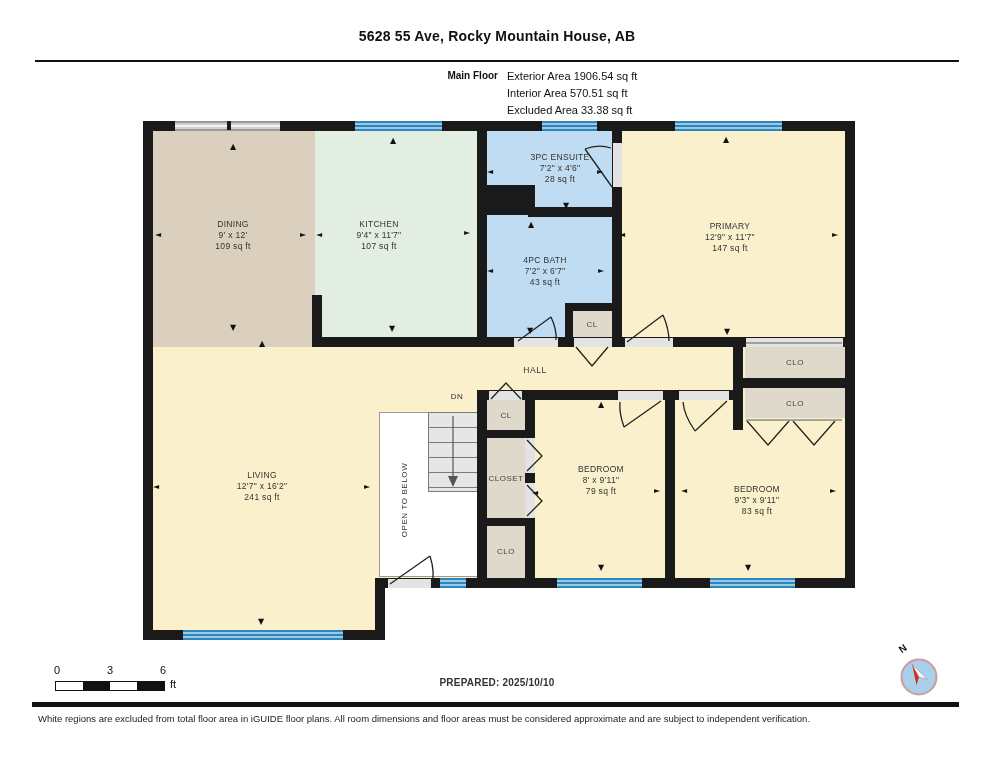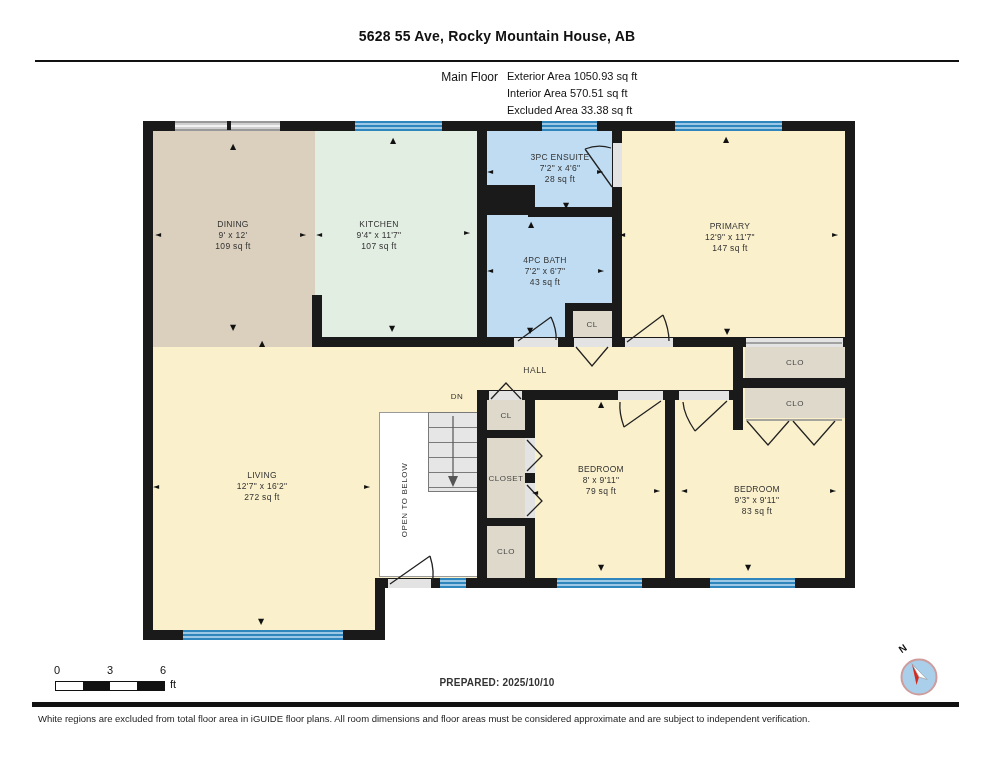--- a/index.html
+++ b/index.html
@@ -2,21 +2,21 @@
 <html><head>
 <meta charset="utf-8">
 <style>
   html,body{margin:0;padding:0;}
   body{width:994px;height:768px;position:relative;background:#ffffff;
        font-family:"Liberation Sans","DejaVu Sans",sans-serif;overflow:hidden;}
   .abs{position:absolute;}
   
   .title{left:0;top:28px;width:994px;text-align:center;font-size:14px;font-weight:bold;color:#111;letter-spacing:.2px;}
   .hline{left:35px;top:60px;width:924px;height:2px;background:#111;}
-  .floorlbl{left:380px;top:70px;width:118px;text-align:right;font-size:12px;font-weight:normal;color:#111;}
+  .floorlbl{left:380px;top:70px;width:118px;text-align:right;font-size:10px;font-weight:bold;color:#111;}
   .stat{left:507px;width:240px;font-size:11px;color:#111;}
   
   .room{position:absolute;}
   .wall{position:absolute;background:#1a1a1a;}
   .win{position:absolute;background:linear-gradient(to bottom,#2e86bd 0 2px,#9cc8e6 2px 4px,#2e86bd 4px 6px,#9cc8e6 6px 8px,#2e86bd 8px 10px);}
   .winv{position:absolute;background:#f2f2f2;border-top:2px solid #999;border-bottom:2px solid #999;box-shadow:inset 0 2px 0 #cfcfcf, inset 0 -2px 0 #cfcfcf;}
   .thr{position:absolute;background:#e3e3e3;}
   .gbox{position:absolute;background:#ded9cb;}
   .otb{position:absolute;background:#fff;border:1px solid #9a9a9a;}
   .stairs{position:absolute;background:repeating-linear-gradient(to bottom,#e6e6e6 0 14px,#7a7a7a 14px 15px);border:1px solid #7a7a7a;}
@@ -36,21 +36,21 @@
   .fline{left:32px;top:702px;width:927px;height:5px;background:#111;}
   .disclaimer{position:absolute;left:38px;top:713px;width:930px;font-size:9.5px;color:#222;}
   .compass-n{position:absolute;left:899px;top:643px;font-size:10px;font-weight:bold;color:#111;transform:rotate(-35deg);}
 </style>
 </head>
 <body>
 
 <div class="abs title">5628 55 Ave, Rocky Mountain House, AB</div>
 <div class="abs hline"></div>
 <div class="abs floorlbl">Main Floor</div>
-<div class="abs stat" style="top:70px">Exterior Area 1050.93 sq ft</div>
+<div class="abs stat" style="top:70px">Exterior Area 1906.54 sq ft</div>
 <div class="abs stat" style="top:87px">Interior Area 570.51 sq ft</div>
 <div class="abs stat" style="top:104px">Excluded Area 33.38 sq ft</div>
 
 <div class="room" style="left:150px;top:337px;width:700px;height:246px;background:#faf0cb"></div>
 <div class="room" style="left:150px;top:583px;width:231px;height:57px;background:#faf0cb"></div>
 <div class="room" style="left:150px;top:128px;width:165px;height:219px;background:#dbd0be"></div>
 <div class="room" style="left:315px;top:128px;width:166px;height:215px;background:#e3eee3"></div>
 <div class="room" style="left:484px;top:128px;width:132px;height:87px;background:#bfdcf2"></div>
 <div class="room" style="left:484px;top:215px;width:132px;height:130px;background:#bfdcf2"></div>
 <div class="room" style="left:619px;top:128px;width:230px;height:215px;background:#faf0cb"></div>
@@ -151,21 +151,21 @@
   <span>43 sq ft</span>
 </div>
 <div class="rlabel" style="left:730px;top:238px">
   <span>PRIMARY</span><br>
   <span>12'9" x 11'7"</span><br>
   <span>147 sq ft</span>
 </div>
 <div class="rlabel" style="left:262px;top:487px">
   <span>LIVING</span><br>
   <span>12'7" x 16'2"</span><br>
-  <span>272 sq ft</span>
+  <span>241 sq ft</span>
 </div>
 <div class="rlabel" style="left:601px;top:481px">
   <span>BEDROOM</span><br>
   <span>8' x 9'11"</span><br>
   <span>79 sq ft</span>
 </div>
 <div class="rlabel" style="left:757px;top:501px">
   <span>BEDROOM</span><br>
   <span>9'3" x 9'11"</span><br>
   <span>83 sq ft</span>

